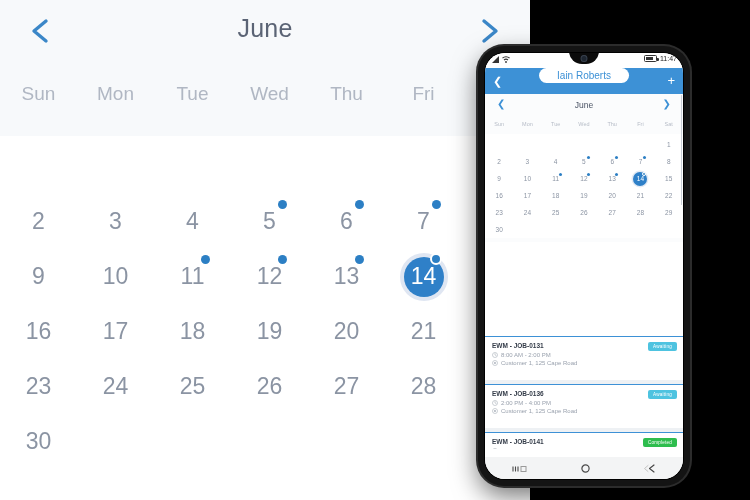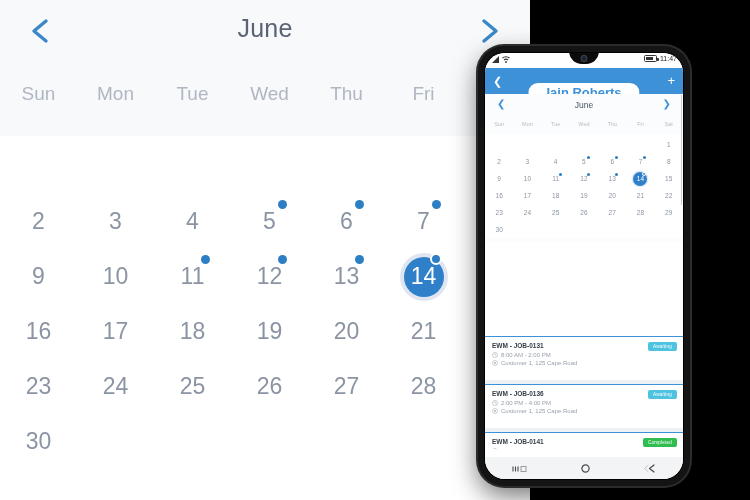--- a/index.html
+++ b/index.html
@@ -127,23 +127,23 @@
 
   
   .appbar{
     position:absolute; left:0; top:15px; width:198px; height:26px;
     background:#3d91d6;
   }
   .appbar-back{
     position:absolute; left:8px; top:8px; color:#fff; font-size:11px; line-height:10px;
   }
   .appbar-chip{
-    position:absolute; left:50%; transform:translateX(-50%); top:15px;
+    position:absolute; left:50%; transform:translateX(-50%); top:0;
     background:#ffffff; border-radius:10px; padding:2px 18px;
-    font-size:13px; color:#3d91d6; font-weight:bold; white-space:nowrap;
+    font-size:10px; color:#3d91d6; font-weight:normal; white-space:nowrap;
   }
   .appbar-add{
     position:absolute; right:8px; top:6px; color:#fff; font-size:13px; line-height:13px;
   }
 
   
   .mini{
     position:absolute; left:0; top:41px; width:198px;
     background:#fbfcfd; padding-bottom:4px;
   }

